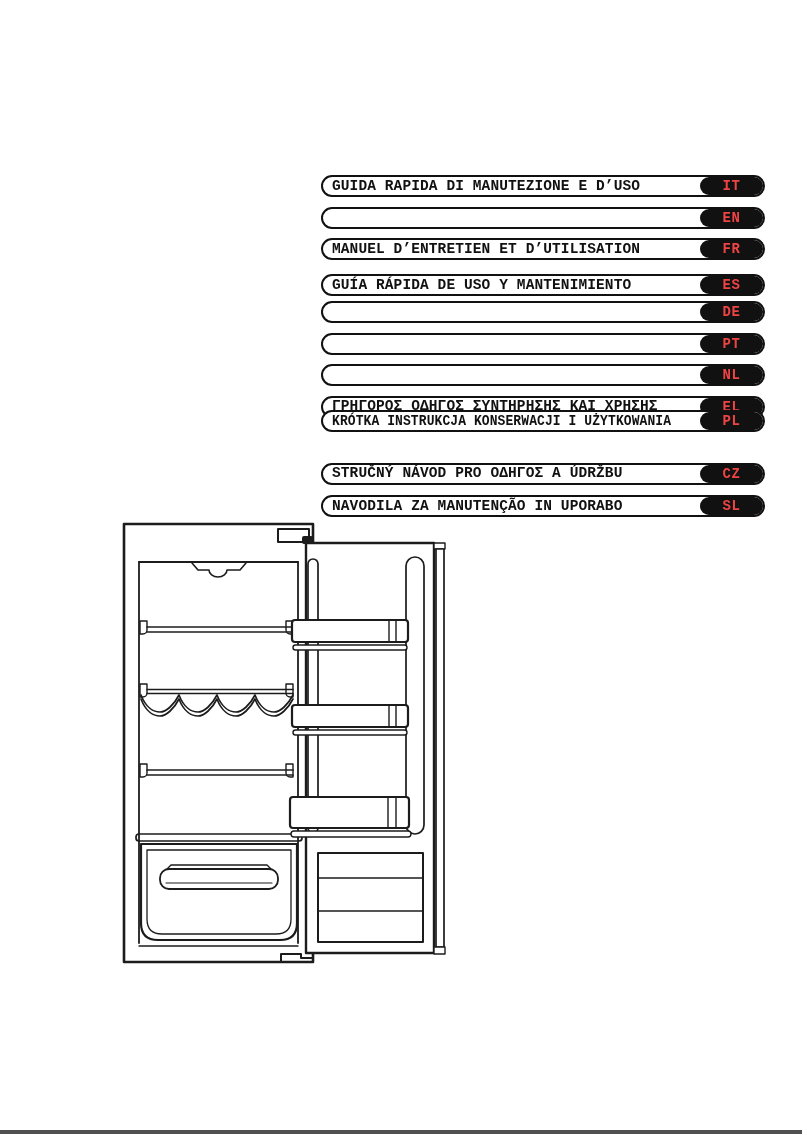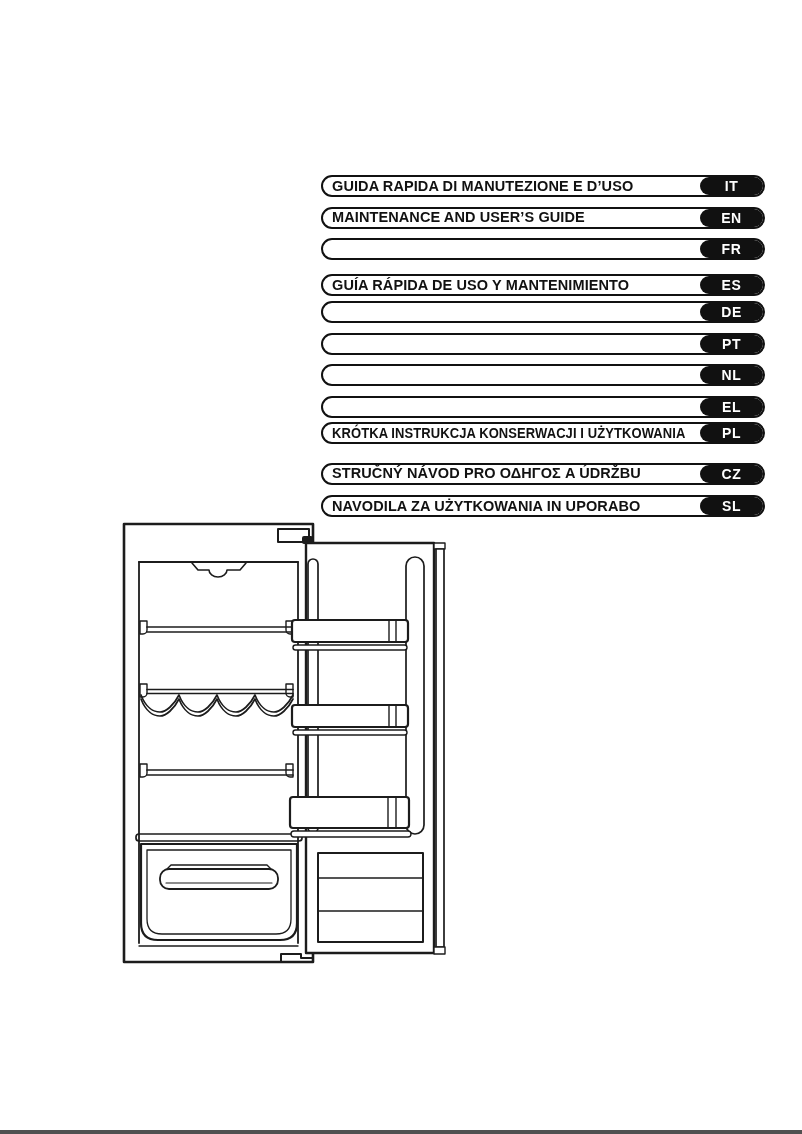--- a/index.html
+++ b/index.html
@@ -2,21 +2,21 @@
 <html><head>
 <meta charset="utf-8">
 <title>Quick guide cover page</title>
 <style>
   html,body{margin:0;padding:0;background:#e8e8e8;}
   .page{
     position:relative;
     width:802px;height:1134px;
     background:#ffffff;
     overflow:hidden;
-    font-family:Liberation Sans, sans-serif;
+    font-family:Liberation Mono, monospace;
   }
   
   .banner-stack{position:absolute;left:321px;top:0;width:444px;}
   .banner{
     position:absolute;left:0;width:444px;height:22px;
     box-sizing:border-box;
     background:#ffffff;
     border:2.3px solid #111111;
     border-radius:12px;
     display:flex;align-items:center;
@@ -29,21 +29,21 @@
     font-weight:bold;
     font-size:14.5px;
     letter-spacing:0.1px;
     color:#111111;
     line-height:1;
   }
   .banner-code{
     position:absolute;right:0;top:0;bottom:0;width:63px;
     background:#111111;
     border-radius:10px;
-    color:#ffffff;
+    color:#ef4444;
     display:flex;align-items:center;justify-content:center;
     font-weight:bold;font-size:14px;letter-spacing:0.6px;
   }
   
   .figure-svg{position:absolute;left:0;top:0;width:802px;height:1134px;}
   
   .scan-bar{position:absolute;left:0;right:0;bottom:0;height:4px;background:#505050;}
 </style>
 </head>
 <body>
@@ -153,25 +153,25 @@
   </svg>
 
   <div class="banner-stack">
 
     <div class="banner" style="top:175px">
       <span class="banner-label-text">GUIDA RAPIDA DI MANUTEZIONE E D’USO</span>
       <span class="banner-code">IT</span>
     </div>
 
     <div class="banner" style="top:206.5px">
-      <span class="banner-label-text">MAINTENANCE AND USER’S GUIDE</span>
       <span class="banner-code">EN</span>
     </div>
 
     <div class="banner" style="top:238px">
+      <span class="banner-label-text">MANUEL D’ENTRETIEN ET D’UTILISATION</span>
       <span class="banner-code">FR</span>
     </div>
 
     <div class="banner" style="top:274px">
       <span class="banner-label-text">GUÍA RÁPIDA DE USO Y MANTENIMIENTO</span>
       <span class="banner-code">ES</span>
     </div>
 
     <div class="banner" style="top:301px">
       <span class="banner-code">DE</span>
@@ -179,34 +179,35 @@
 
     <div class="banner" style="top:332.5px">
       <span class="banner-code">PT</span>
     </div>
 
     <div class="banner" style="top:364px">
       <span class="banner-code">NL</span>
     </div>
 
     <div class="banner" style="top:395.5px">
+      <span class="banner-label-text">ΓΡΗΓΟΡΟΣ ΟΔΗΓΟΣ ΣΥΝΤΗΡΗΣΗΣ ΚΑΙ ΧΡΗΣΗΣ</span>
       <span class="banner-code">EL</span>
     </div>
 
-    <div class="banner" style="top:422px">
+    <div class="banner" style="top:410px">
       <span class="banner-label-text" style="transform: scaleX(0.895939);">KRÓTKA INSTRUKCJA KONSERWACJI I UŻYTKOWANIA</span>
       <span class="banner-code">PL</span>
     </div>
 
     <div class="banner" style="top:462.5px">
       <span class="banner-label-text">STRUČNÝ NÁVOD PRO ΟΔΗΓΟΣ A ÚDRŽBU</span>
       <span class="banner-code">CZ</span>
     </div>
 
     <div class="banner" style="top:495px">
-      <span class="banner-label-text">NAVODILA ZA UŻYTKOWANIA IN UPORABO</span>
+      <span class="banner-label-text">NAVODILA ZA MANUTENÇÃO IN UPORABO</span>
       <span class="banner-code">SL</span>
     </div>
 
   </div>
 
   <div class="scan-bar"></div>
 </div>
 
 </body></html>

